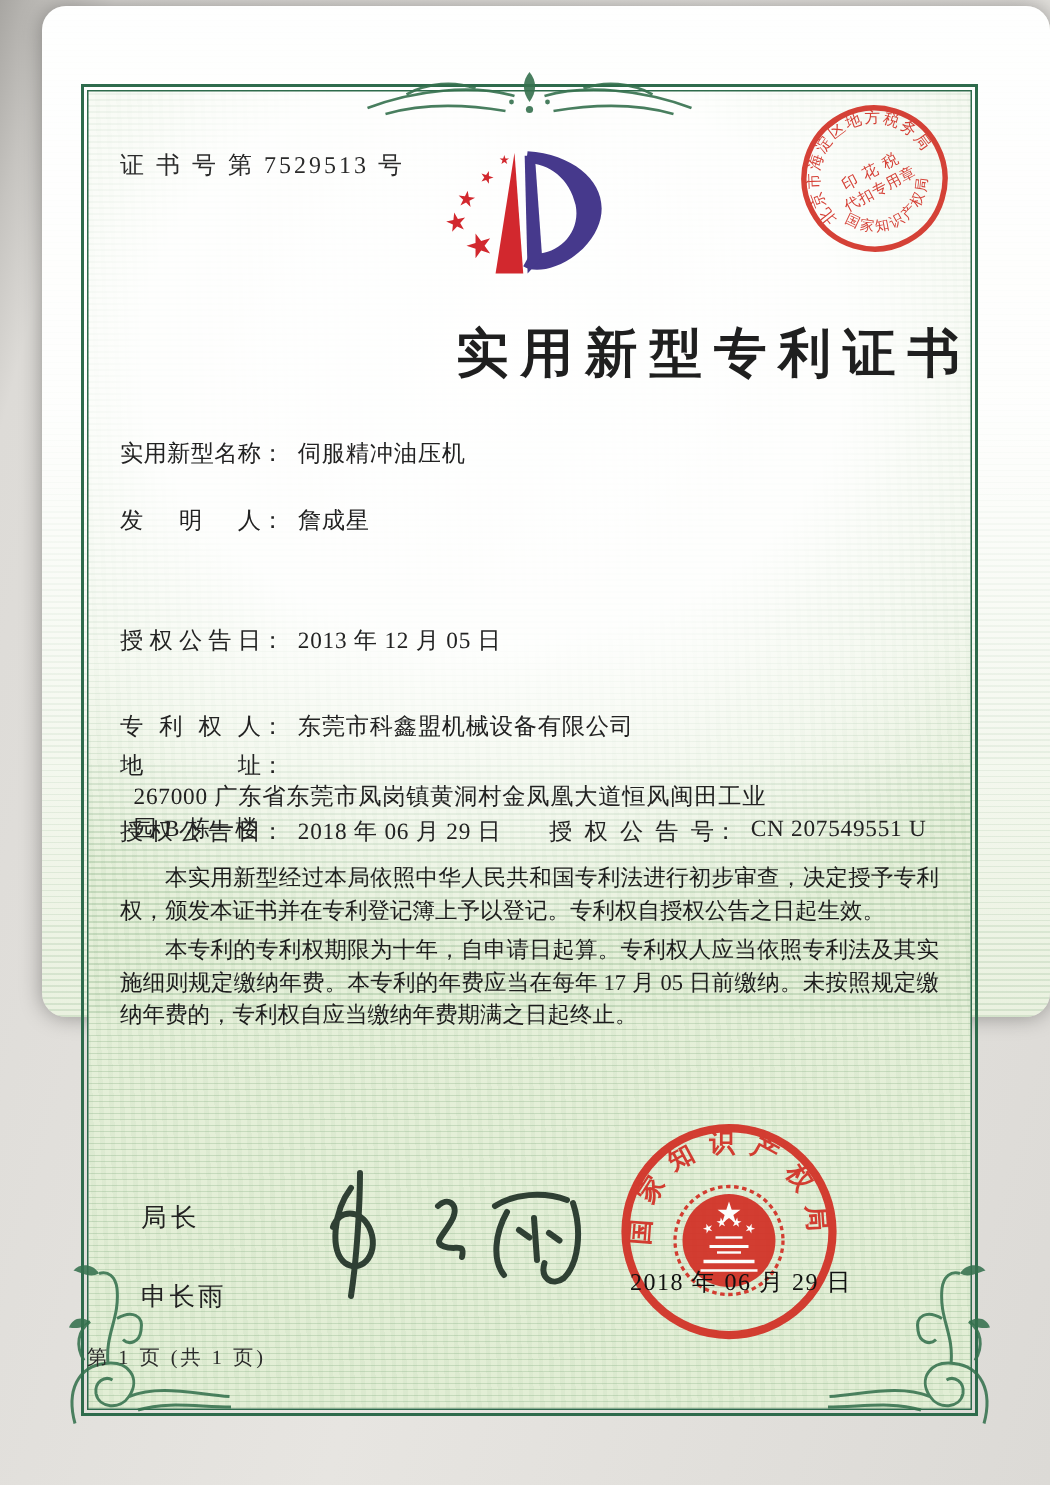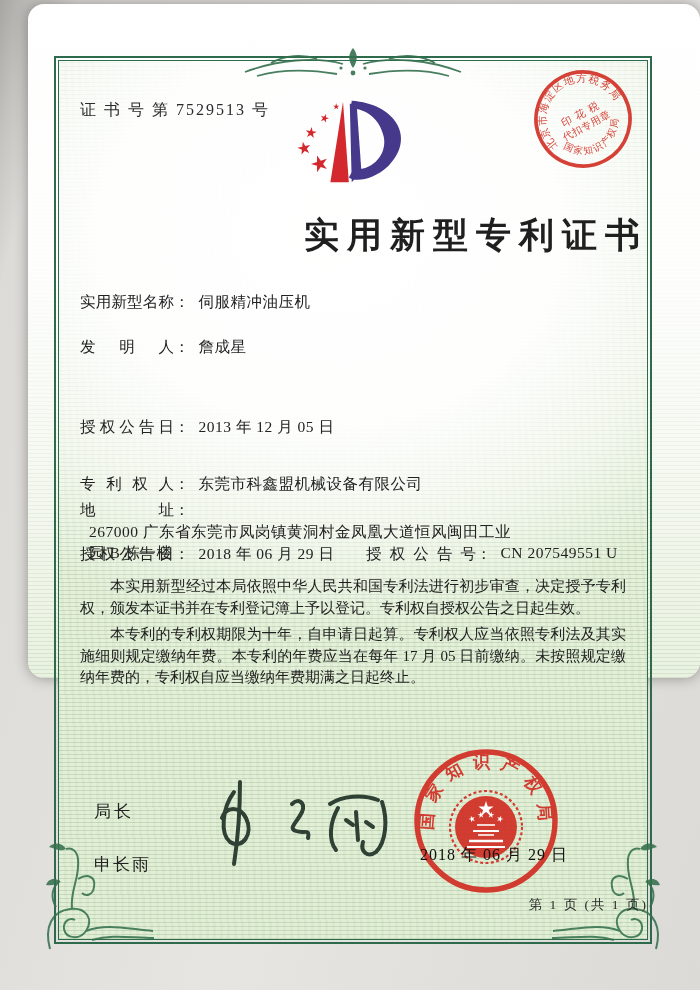--- a/index.html
+++ b/index.html
@@ -49,21 +49,21 @@
 
   .paras{position:absolute;left:22px;top:514px;width:546px;font-size:15px;line-height:21.5px;color:#1d1d1d;text-align:justify;}
   .paras p{margin:0 0 5px;text-indent:2em;}
 
   .officer-title{position:absolute;left:36px;top:738px;font-size:17px;letter-spacing:3px;color:#222;}
   .officer-name{position:absolute;left:36px;top:767px;font-size:17px;letter-spacing:2px;color:#222;margin-top:24px;}
   .signature{position:absolute;left:138px;top:716px;width:215px;height:92px;}
 
   .seal{position:absolute;left:352px;top:683px;width:152px;height:152px;opacity:.94;}
   .seal-date{position:absolute;left:350px;top:783px;width:172px;text-align:center;font-size:16px;letter-spacing:1px;color:#111;z-index:5;}
-  .footer{position:absolute;left:0;right:0;top:834px;text-align:right;font-size:13.5px;letter-spacing:2px;color:#2b2b2b;}
+  .footer{position:absolute;left:0;right:0;top:834px;text-align:left;font-size:13.5px;letter-spacing:2px;color:#2b2b2b;}
 
   .crest{position:absolute;left:50%;top:-13px;transform:translateX(-50%);width:232px;height:36px;}
   .orn-bl{position:absolute;left:-16px;bottom:-10px;width:115px;height:115px;}
   .orn-br{position:absolute;right:-16px;bottom:-10px;width:115px;height:115px;transform:scaleX(-1);}
 </style>
 </head>
 <body>
 
 <div class="paper">
   <div class="frame">

